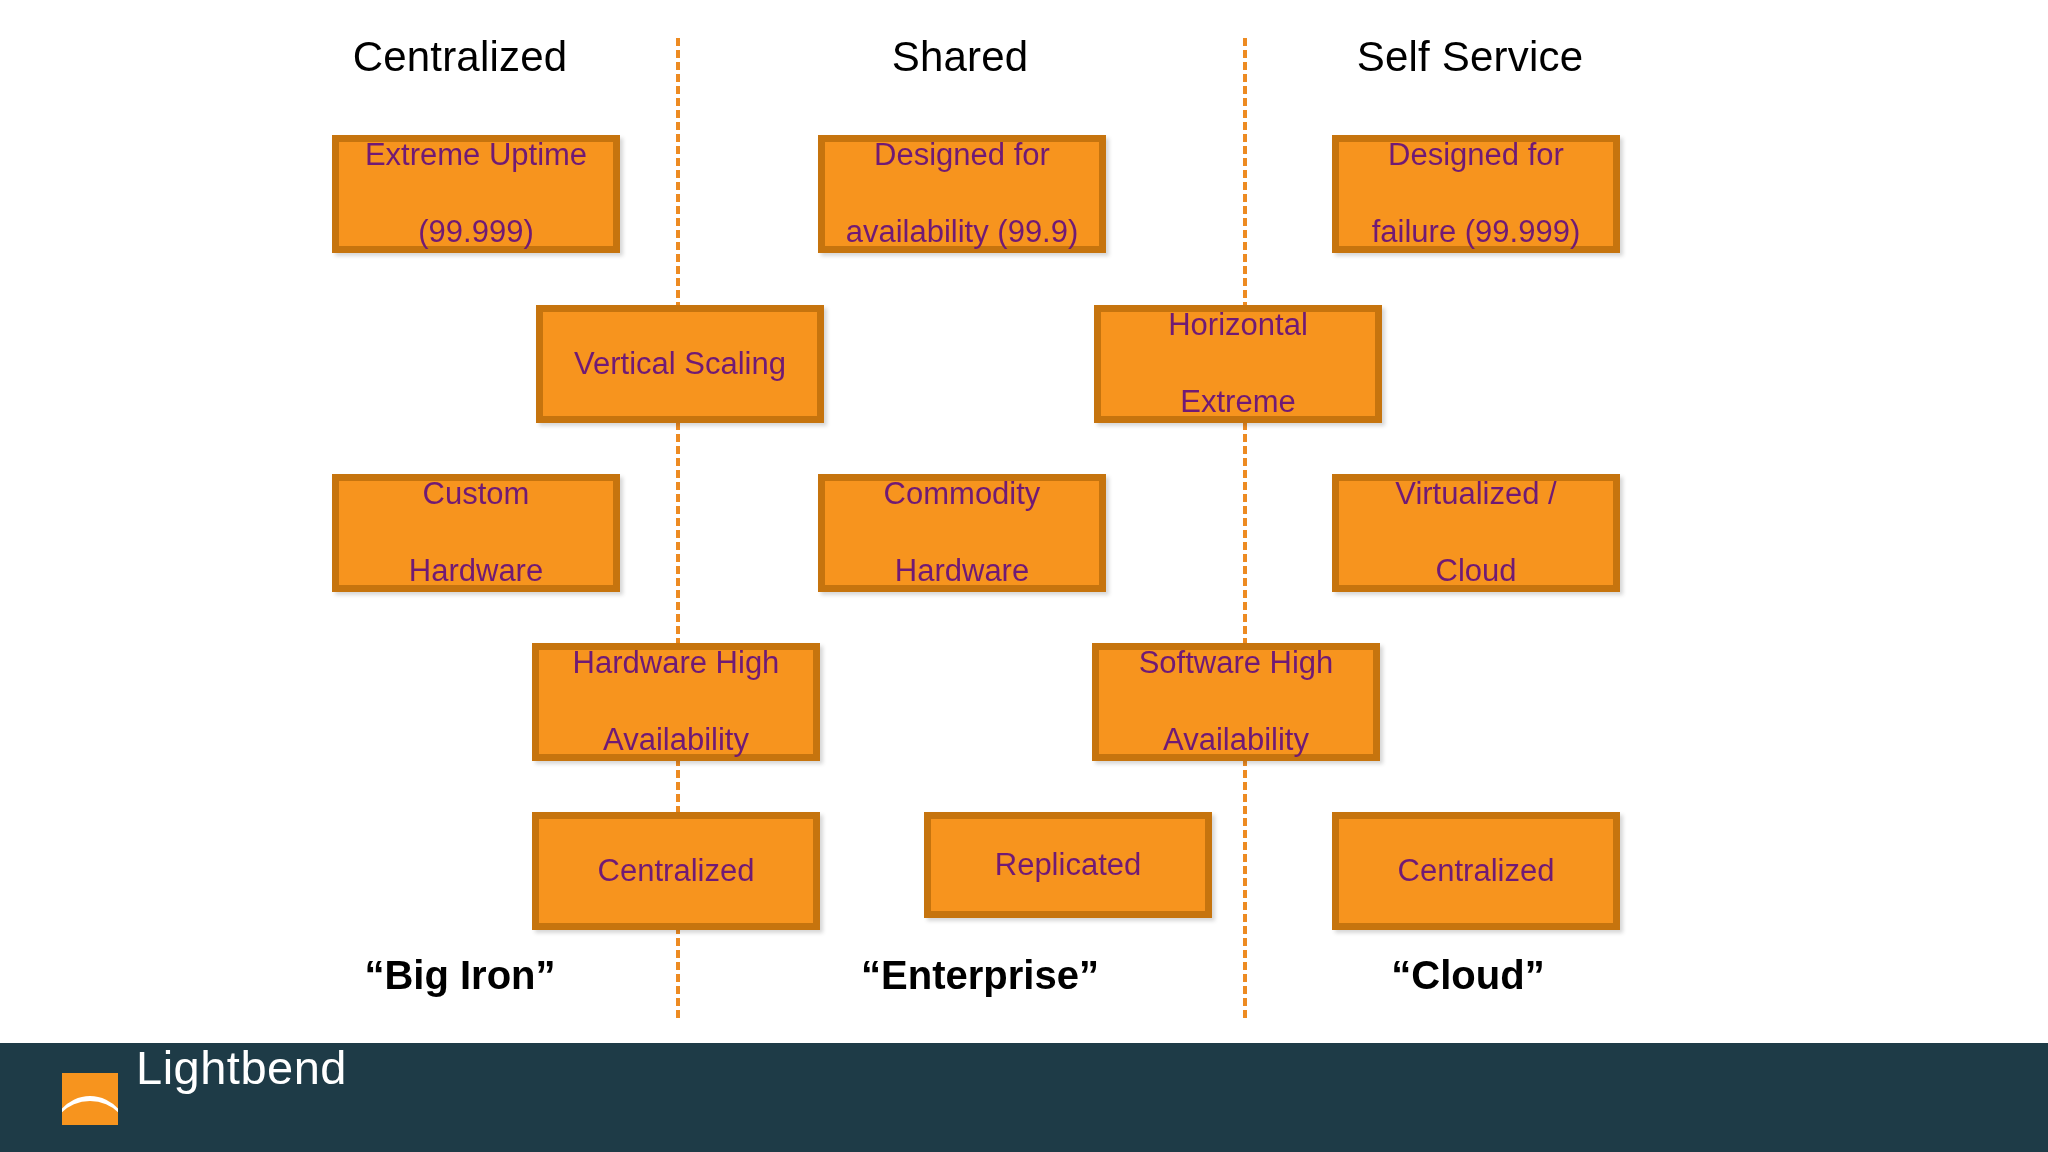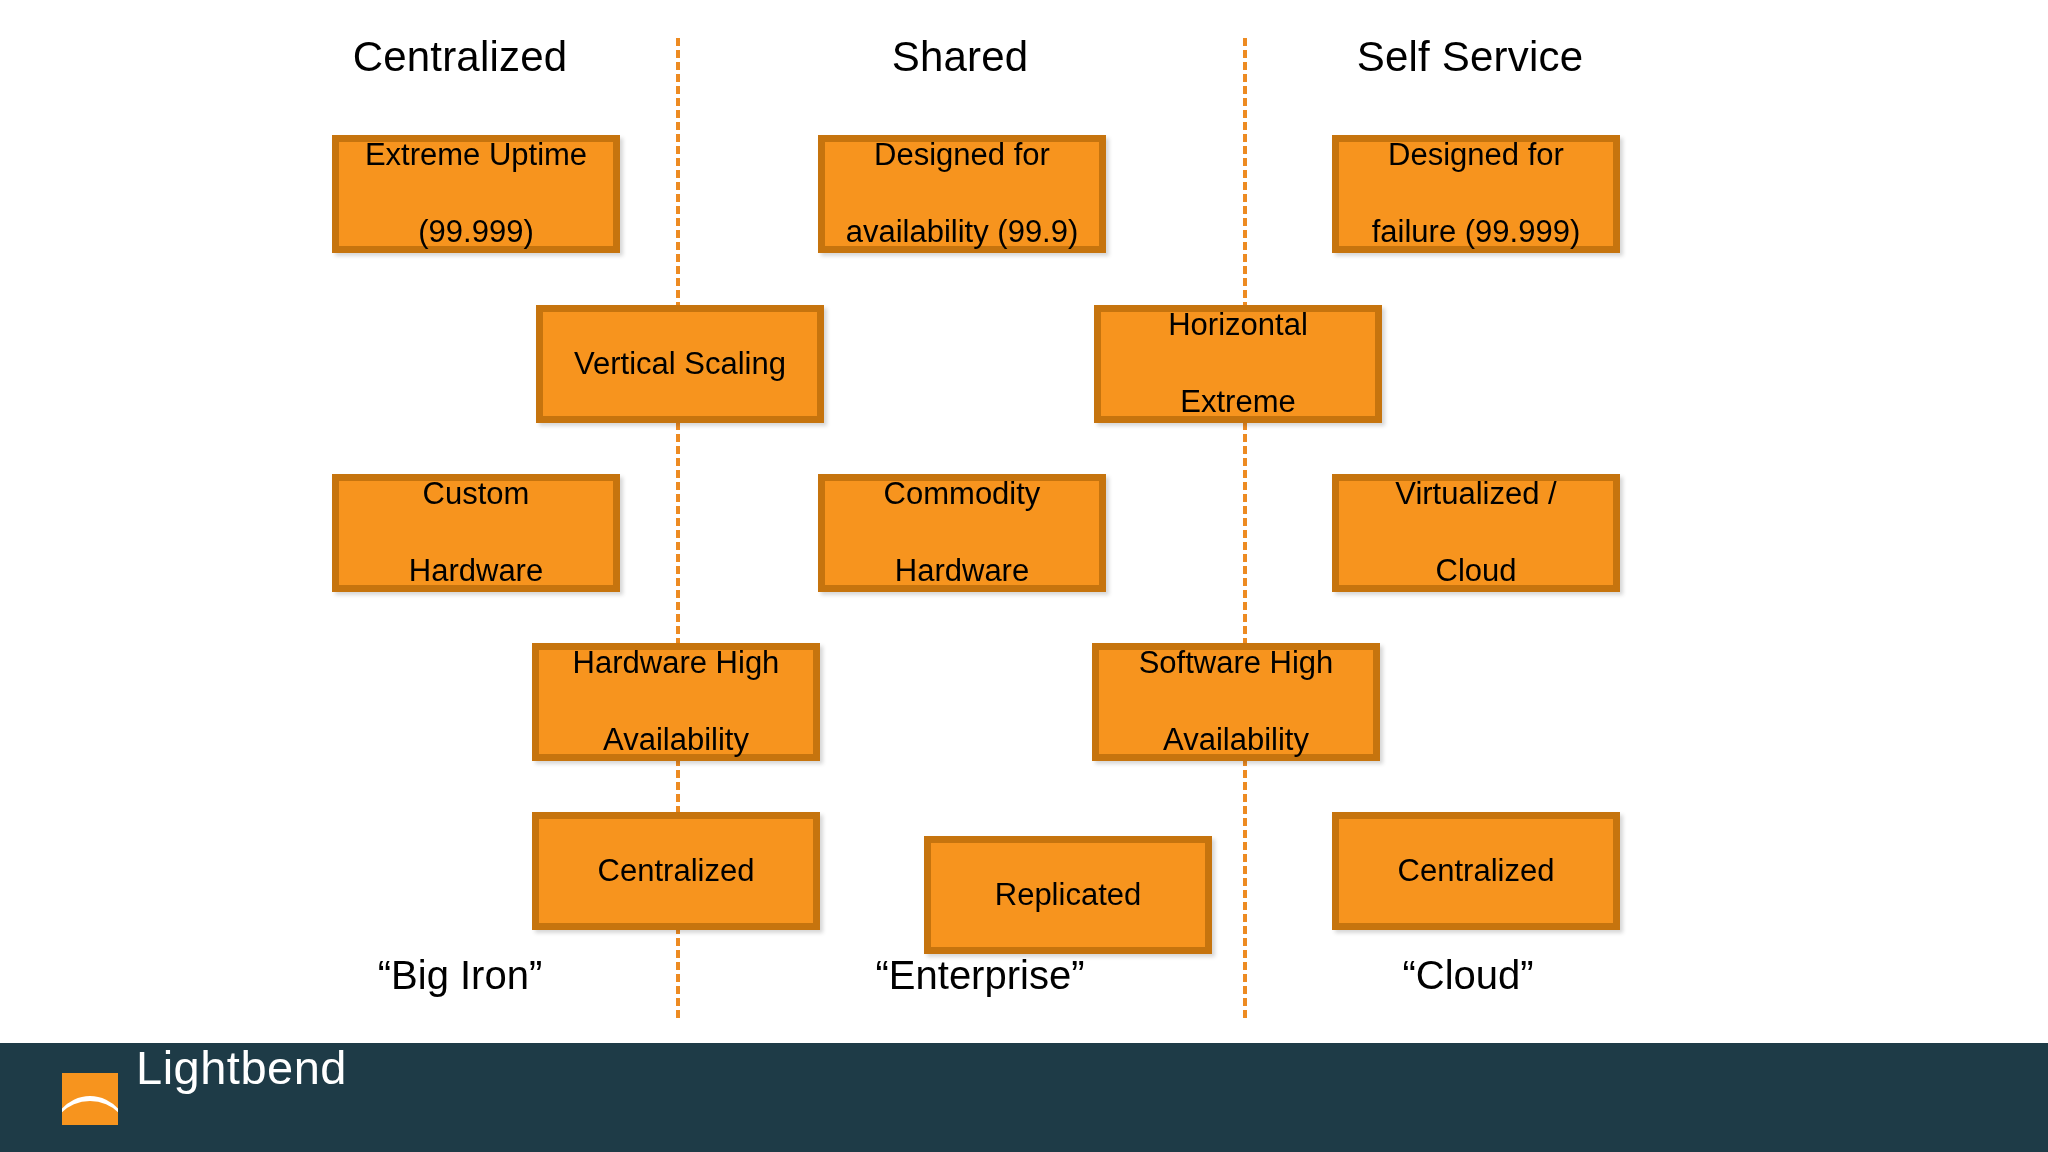--- a/index.html
+++ b/index.html
@@ -46,38 +46,38 @@
   
   .box {
     position: absolute;
     box-sizing: border-box;
     background: #F7941E;
     border: 7px solid #C6740E;
     display: flex;
     align-items: center;
     justify-content: center;
     text-align: center;
-    color: #000000;
+    color: #701a75;
     font-size: 31px;
     line-height: 1.24;
     padding: 2px 6px;
     box-shadow: 3px 3px 4px rgba(0,0,0,0.16);
   }
   .box span {
     display: block;
     width: 100%;
   }
 
   
   .foot-label {
     position: absolute;
     text-align: center;
     color: #000000;
     font-size: 40px;
-    font-weight: 400;
+    font-weight: 700;
     line-height: 1;
     white-space: nowrap;
   }
 
   
   #footer-bar {
     position: absolute;
     left: 0;
     top: 1043px;
     width: 2048px;
@@ -168,21 +168,21 @@
   </div>
 
   <div class="box" style="left:1092px; top:643px; width:288px; height:118px;">
     <span><span>Software High</span><br><span>Availability</span></span>
   </div>
 
   <div class="box" style="left:532px; top:812px; width:288px; height:118px;">
     <span>Centralized</span>
   </div>
 
-  <div class="box" style="left:924px; top:836px; width:288px; height:118px;">
+  <div class="box" style="left:924px; top:812px; width:288px; height:106px;">
     <span>Replicated</span>
   </div>
 
   <div class="box" style="left:1332px; top:812px; width:288px; height:118px;">
     <span>Centralized</span>
   </div>
 
   <div class="foot-label" style="left:250px; top:955px; width:420px;">
     <span>“Big Iron”</span>
   </div>

